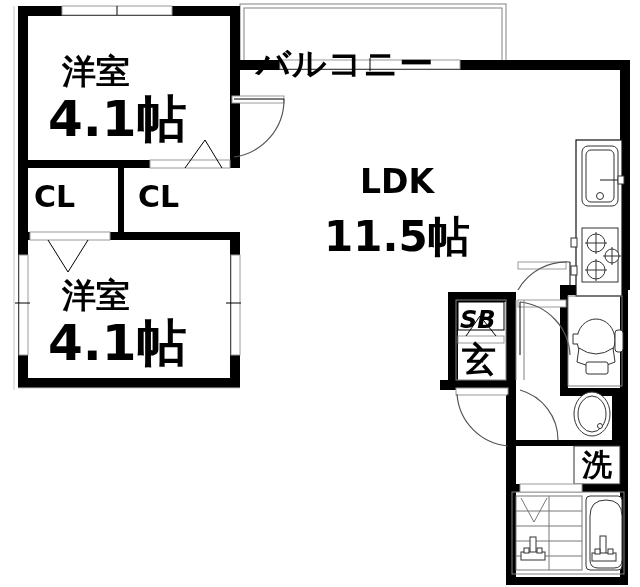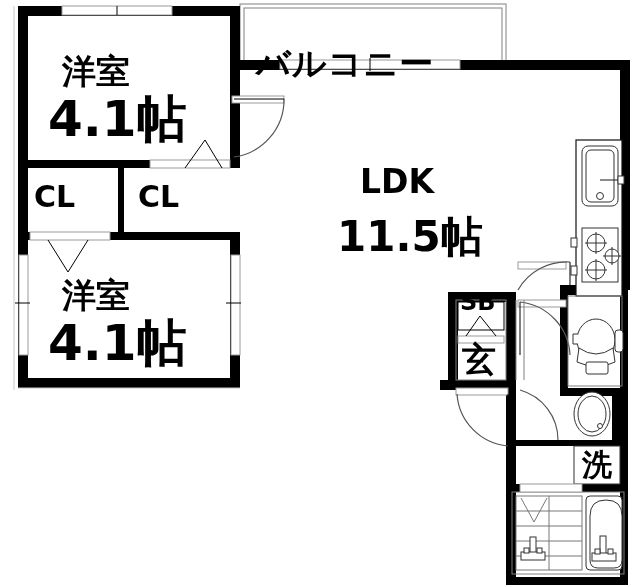--- a/index.html
+++ b/index.html
@@ -43,21 +43,21 @@
     font-family: "DejaVu Sans", "Liberation Sans", sans-serif;
     font-weight: 700;
     white-space: nowrap;
     line-height: 1.0;
     letter-spacing: 0px;
     user-select: none;
   }
   .lbl-room-name { font-size: 34px; margin-top: 8px; }
   .lbl-room-size { font-size: 50px; }
   .lbl-ldk       { font-size: 33px; font-weight: 700; }
-  .lbl-ldk-size  { font-size: 42px; font-weight: 700; margin-left: 13px; }
+  .lbl-ldk-size  { font-size: 42px; font-weight: 700; }
   .lbl-balcony   { font-size: 34px; font-weight: 700; letter-spacing: 1px; margin-top: 20px; }
   .lbl-cl        { font-size: 30px; font-weight: 700; text-align: right; }
   .lbl-sb        { font-size: 24px; font-weight: 700; }
   .lbl-genkan    { font-size: 34px; font-weight: 700; }
   .lbl-sen       { font-size: 30px; font-weight: 700; }
 </style>
 </head>
 <body>
 
 <div id="plan-root">
@@ -274,19 +274,19 @@
   <div class="lbl lbl-cl" style="left:138px; top:182px;">CL</div>
 
   <div class="lbl lbl-room-name" style="left:62px; top:270px;">洋室</div>
 
   <div class="lbl lbl-room-size" style="left:48px; top:318px;">4.1帖</div>
 
   <div class="lbl lbl-ldk" style="left:360px; top:165px;">LDK</div>
 
   <div class="lbl lbl-ldk-size" style="left:324px; top:216px;">11.5帖</div>
 
-  <div class="lbl lbl-sb" style="left:460px; top:290px;">SB</div>
+  <div class="lbl lbl-sb" style="left:460px; top:308px;font-style:italic;">SB</div>
 
   <div class="lbl lbl-genkan" style="left:462px; top:342px;">玄</div>
 
   <div class="lbl lbl-sen" style="left:582px; top:450px;">洗</div>
 
 </div>
 
 </body></html>

